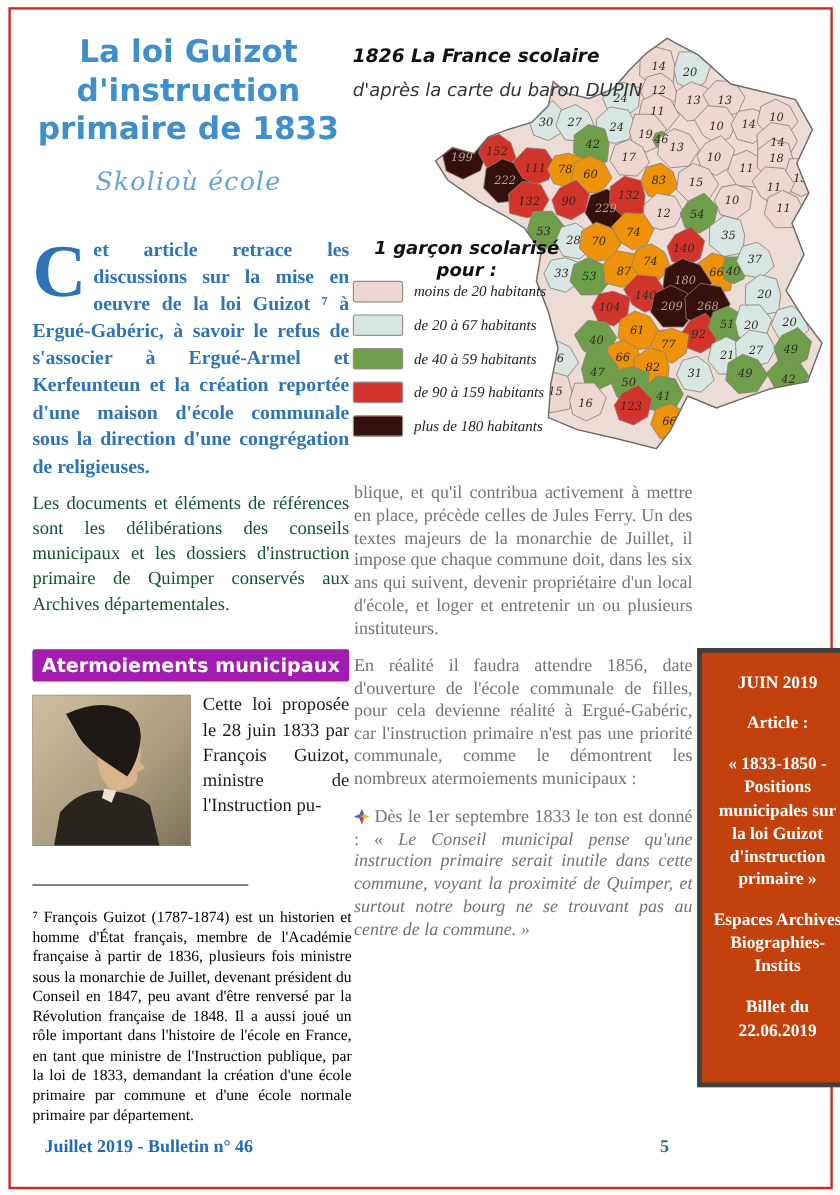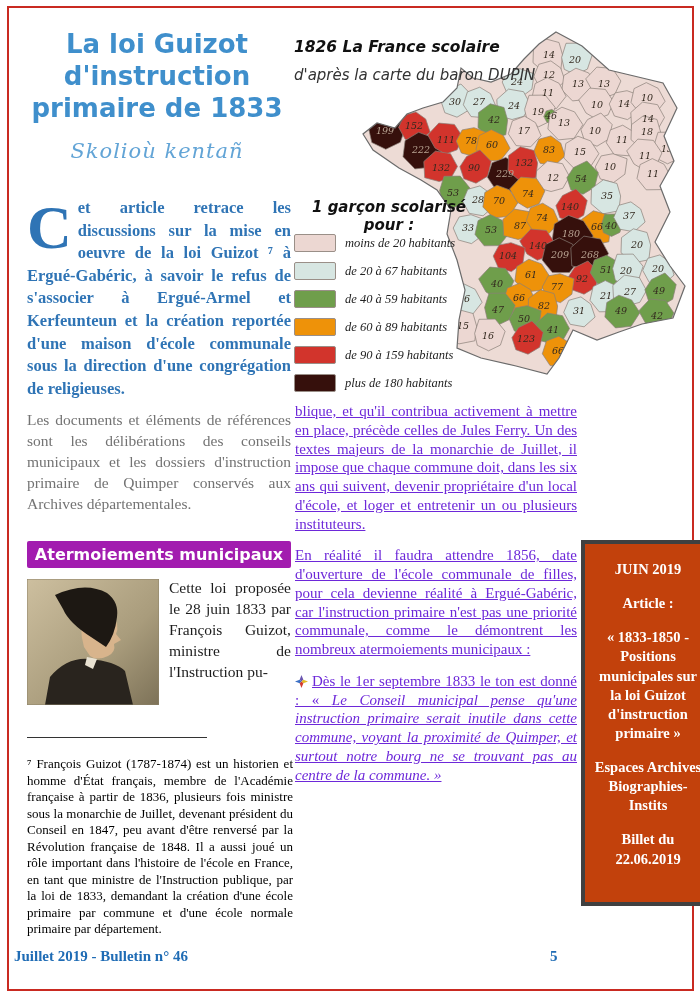--- a/index.html
+++ b/index.html
@@ -9,21 +9,21 @@
 
   
   .title-block{position:absolute;left:24px;top:28px;width:266px;text-align:center;}
   .main-title{font-family:"DejaVu Sans",sans-serif;font-weight:bold;font-size:26px;line-height:1.24;color:#3f8fcc;}
   .subtitle{margin-top:14px;font-family:"DejaVu Serif",serif;font-style:italic;font-size:21px;color:#62a4d6;letter-spacing:1px;}
 
   .intro{position:absolute;left:27px;top:197px;width:264px;font-weight:bold;color:#2f74b5;
          font-size:16.5px;line-height:1.37;text-align:justify;}
   .dropcap{float:left;font-size:62px;line-height:52px;padding:4px 6px 0 0;font-weight:bold;color:#2f74b5;}
 
-  .para-docs{position:absolute;left:27px;top:409px;width:264px;font-size:15.5px;line-height:1.36;text-align:justify;color:#737373;}
+  .para-docs{position:absolute;left:27px;top:409px;width:264px;font-size:15.5px;line-height:1.36;text-align:justify;color:#14532d;}
 
   .banner{position:absolute;left:27px;top:541px;width:264px;height:27px;background:#a21caf;border-radius:2px;
           color:#fff;font-family:"DejaVu Sans",sans-serif;font-weight:bold;font-size:16px;
           display:flex;align-items:center;justify-content:center;}
 
   .guizot-block{position:absolute;left:27px;top:577px;width:264px;font-size:15.5px;line-height:1.36;text-align:justify;color:#1c1c1c;}
   .portrait{float:left;width:132px;height:126px;margin:2px 10px 4px 0;display:block;}
 
   .footnote-sep{position:absolute;left:27px;top:737px;width:180px;border-top:1.5px solid #333;}
   .footnote{position:absolute;left:27px;top:756px;width:266px;font-size:13px;line-height:1.27;text-align:justify;color:#000000;}
@@ -37,43 +37,43 @@
   .map-svg{position:absolute;right:0;top:2px;width:335px;height:365px;}
   .legend{position:absolute;left:4px;top:172px;width:190px;}
   .legend-title{font-family:"DejaVu Sans",sans-serif;font-weight:bold;font-style:italic;font-size:15px;color:#111;margin-bottom:0;text-align:center;}
   .legend-row{display:flex;align-items:center;margin-bottom:10px;}
   .legend-swatch{width:40px;height:16px;border:1px solid #9a8f88;border-radius:2px;margin-right:9px;flex:0 0 auto;}
   .legend-label{font-family:Liberation Serif, serif;font-style:italic;font-size:12.5px;color:#222;}
   .cell-num{font-family:"DejaVu Serif",serif;font-style:italic;font-size:9.5px;fill:#33291f;text-anchor:middle;}
   .cell-num.dark{fill:#b9a493;}
 
   
-  .right-col{position:absolute;left:295px;top:402px;width:282px;font-size:15px;line-height:1.25;text-align:justify;color:#6d28d9;text-decoration:underline;}
+  .right-col{position:absolute;left:295px;top:402px;width:282px;font-size:15px;line-height:1.25;text-align:justify;color:#737373;}
   .right-col p{margin:0 0 13px 0;}
   .quote-italic{font-style:italic;}
   .bullet-icon{display:inline-block;width:13px;height:13px;vertical-align:-2px;margin-right:4px;}
 
   
   .sidebar-box{position:absolute;left:581px;top:540px;width:134px;height:366px;background:#c2410c;
                border:4px solid #404040;box-sizing:border-box;padding:16px 7px;color:#fff;text-align:center;}
   .sb-p{font-weight:bold;font-size:14.5px;line-height:1.32;margin-bottom:15px;}
 
   
-  .footer-left{position:absolute;left:14px;top:948px;font-weight:bold;font-size:15px;color:#1f6cb5;}
+  .footer-left{position:absolute;left:37px;top:948px;font-weight:bold;font-size:15px;color:#1f6cb5;}
   .page-num{position:absolute;left:550px;top:948px;font-weight:bold;font-size:15px;color:#1f6cb5;}
 </style>
 </head>
 <body>
 
 <div class="page">
   <div class="frame"></div>
 
   <div class="title-block">
     <div class="main-title">La loi Guizot d'instruction primaire de 1833</div>
-    <div class="subtitle">Skolioù kentañ</div>
+    <div class="subtitle">Skolioù école</div>
   </div>
 
   <div class="intro">
     <span class="dropcap">C</span><span>et article retrace les discussions sur la mise en oeuvre de la loi Guizot ⁷ à Ergué-Gabéric, à savoir le refus de s'associer à Ergué-Armel et Kerfeunteun et la création reportée d'une maison d'école communale sous la direction d'une congrégation de religieuses.</span>
   </div>
 
   <div class="para-docs">Les documents et éléments de références sont les délibérations des conseils municipaux et les dossiers d'instruction primaire de Quimper conservés aux Archives départementales.</div>
 
   <div class="banner">Atermoiements municipaux</div>
 
@@ -290,24 +290,20 @@
           </div>
           <div class="legend-row">
             <span class="legend-swatch" style="background: rgb(215, 230, 226);"></span>
             <span class="legend-label">de 20 à 67 habitants</span>
           </div>
           <div class="legend-row">
             <span class="legend-swatch" style="background: rgb(111, 158, 75);"></span>
             <span class="legend-label">de 40 à 59 habitants</span>
           </div>
           <div class="legend-row">
-            <span class="legend-swatch" style="background: rgb(238, 146, 9);"></span>
-            <span class="legend-label">de 60 à 89 habitants</span>
-          </div>
-          <div class="legend-row">
             <span class="legend-swatch" style="background: rgb(210, 52, 44);"></span>
             <span class="legend-label">de 90 à 159 habitants</span>
           </div>
           <div class="legend-row">
             <span class="legend-swatch" style="background: rgb(54, 16, 12);"></span>
             <span class="legend-label">plus de 180 habitants</span>
           </div>
         </div>
     </div>
   </div>

